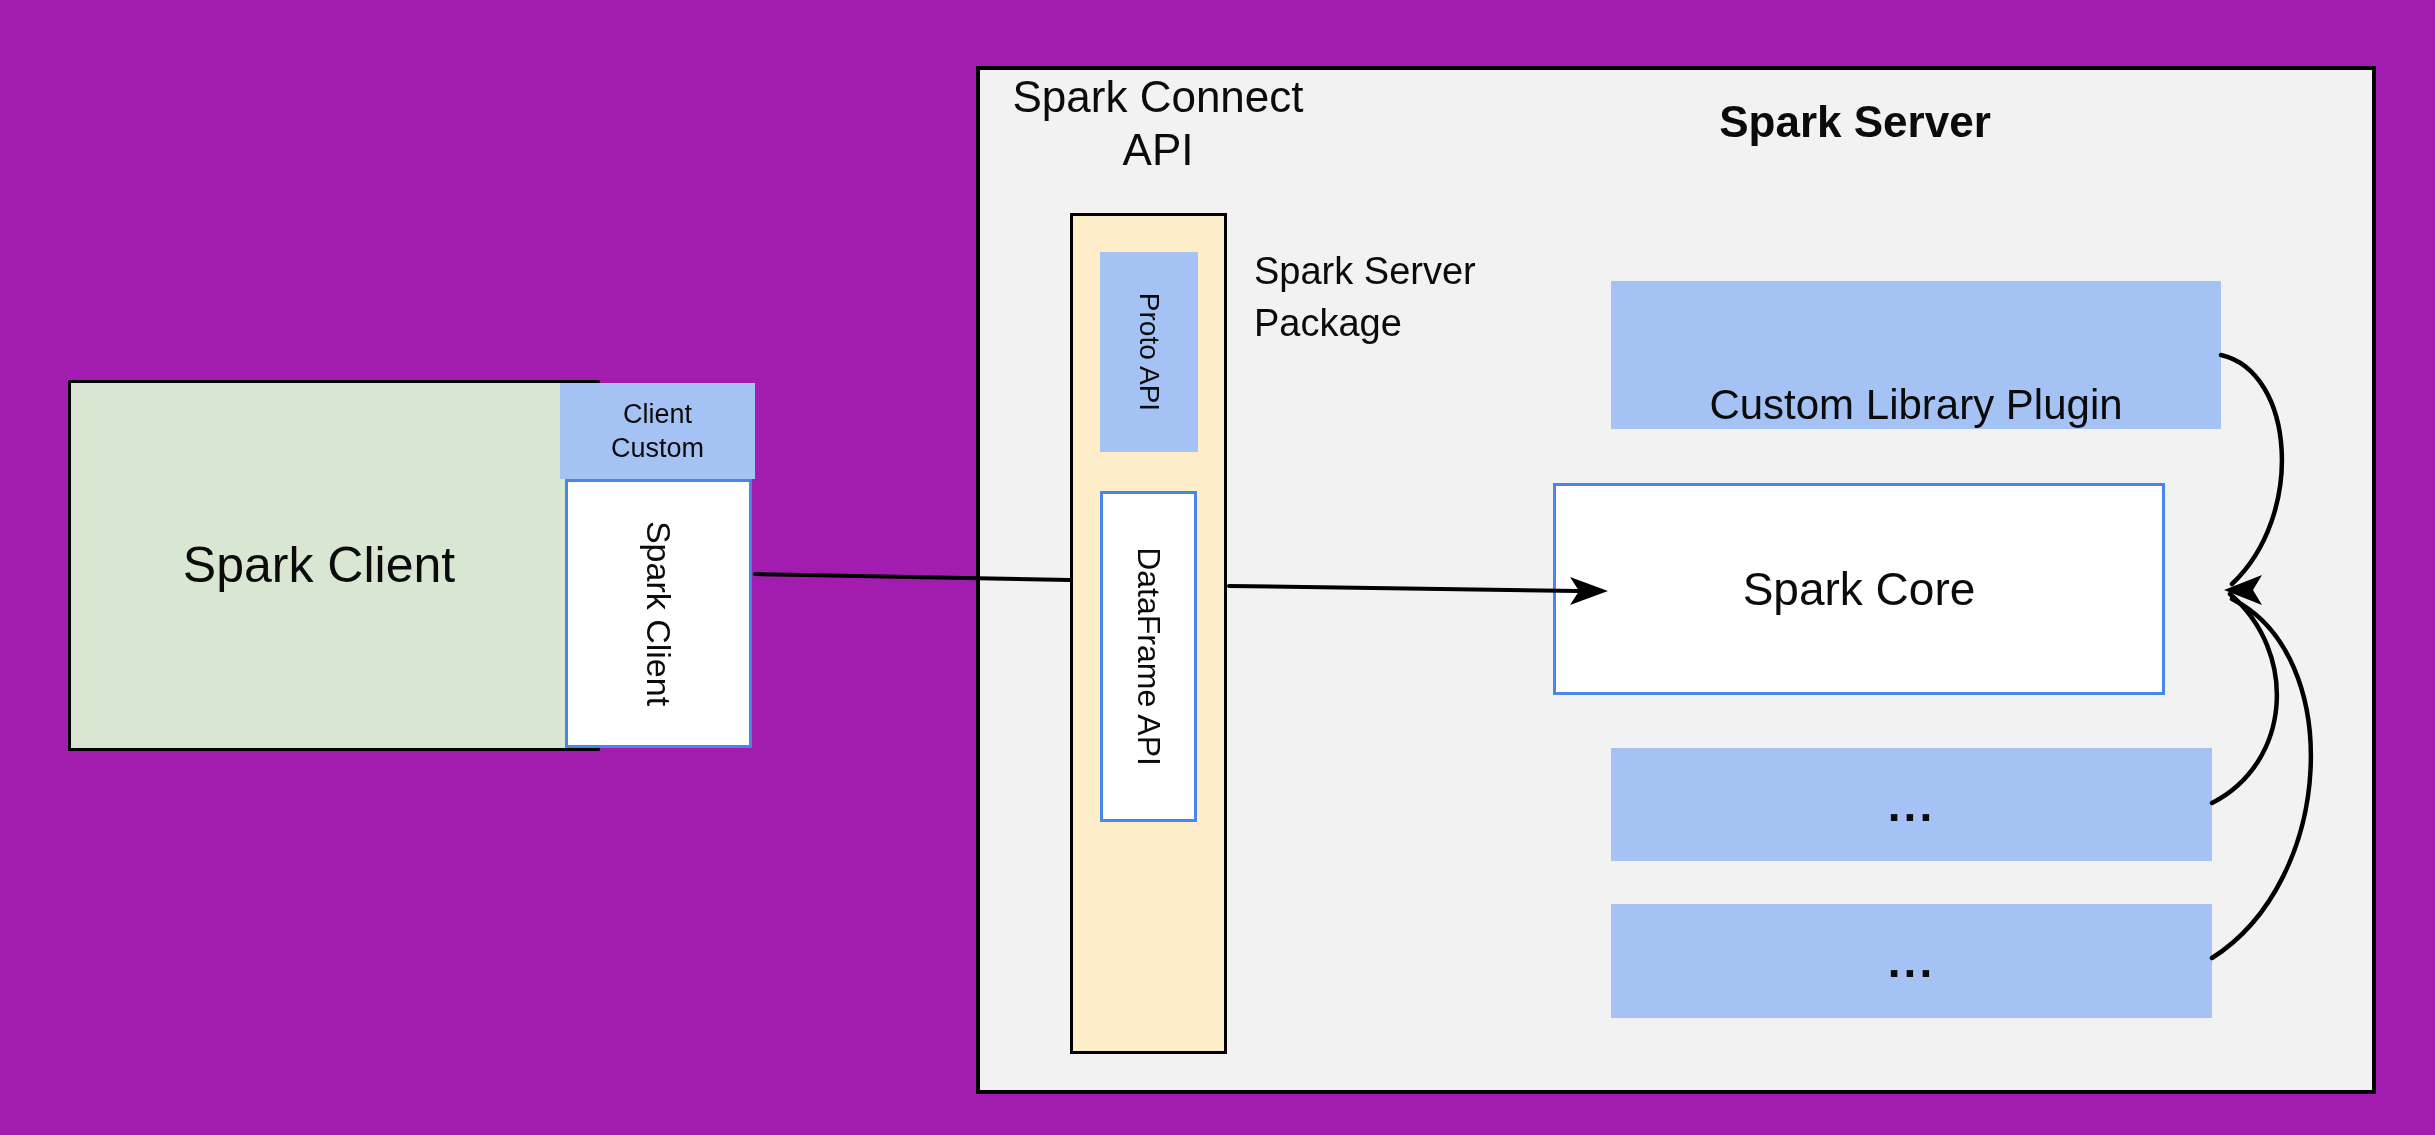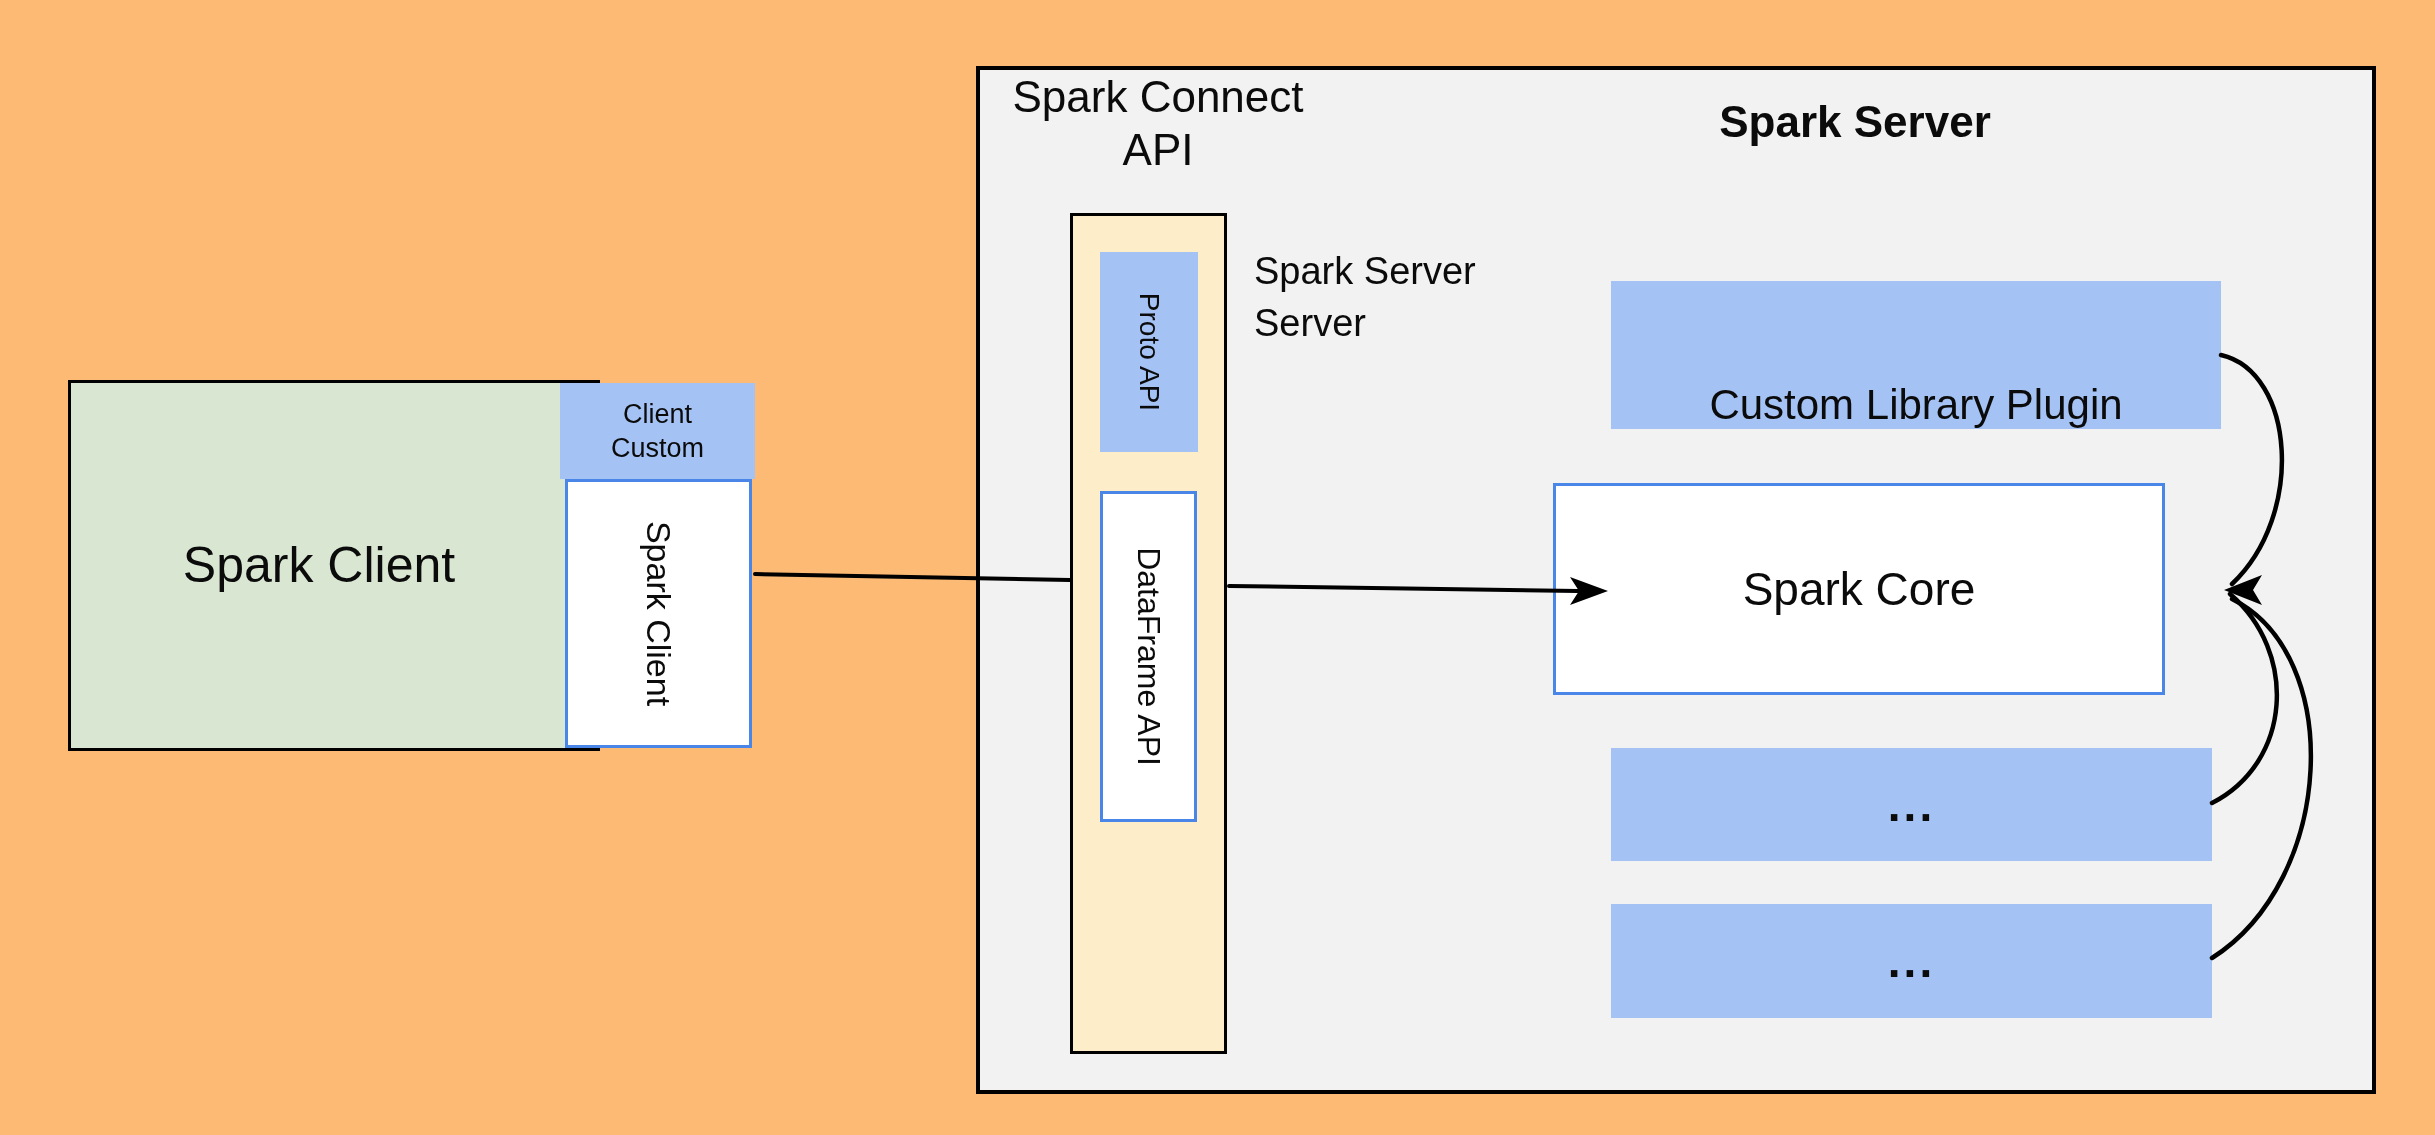--- a/index.html
+++ b/index.html
@@ -8,21 +8,21 @@
     --blue-border:#4a86e8;
     --yellow-fill:#fdeec9;
     --gray-fill:#f2f2f2;
     --line-color:#000000;
     --text-color:#0b0b0b;
   }
   html,body{margin:0;padding:0;background:#ffffff;}
   .canvas{
     position:relative;
     width:2435px;height:1135px;
-    background:#fdba74;
+    background:#a21caf;
     font-family:"Liberation Sans", sans-serif;
     color:var(--text-color);
     overflow:hidden;
   }
   .box{position:absolute;box-sizing:border-box;}
   .center{display:flex;align-items:center;justify-content:center;text-align:center;}
   .col{flex-direction:column;}
 
   
   .green-box{
@@ -143,21 +143,21 @@
   <div class="box proto-box center">
     <span class="vtext">Proto  API</span>
   </div>
 
   <div class="box dataframe-box center">
     <span class="vtext">DataFrame API</span>
   </div>
 
   <div class="box library-label">
     <span>Spark Server</span><br>
-    <span>Server</span>
+    <span>Package</span>
   </div>
 
   <div class="box plugin-box center">
     <span>Custom Library Plugin</span>
   </div>
 
   <div class="box core-box center">
     <span>Spark Core</span>
   </div>
 

